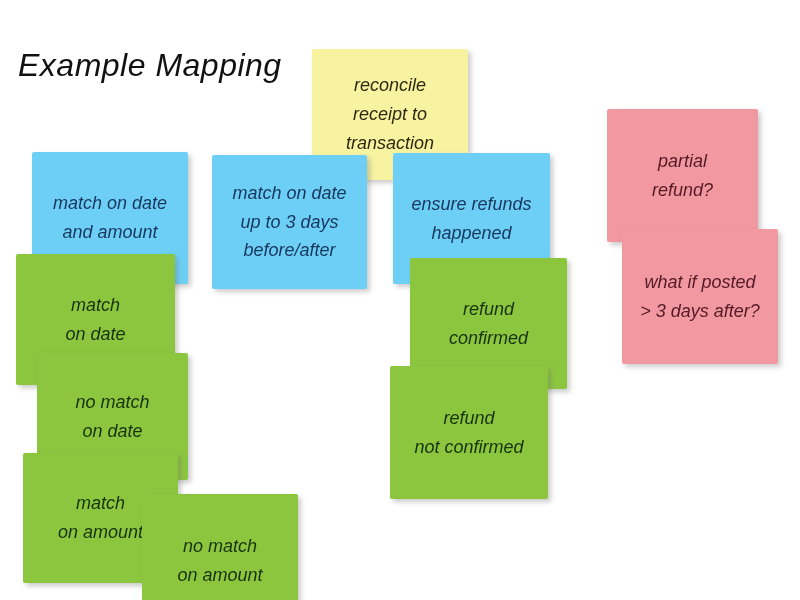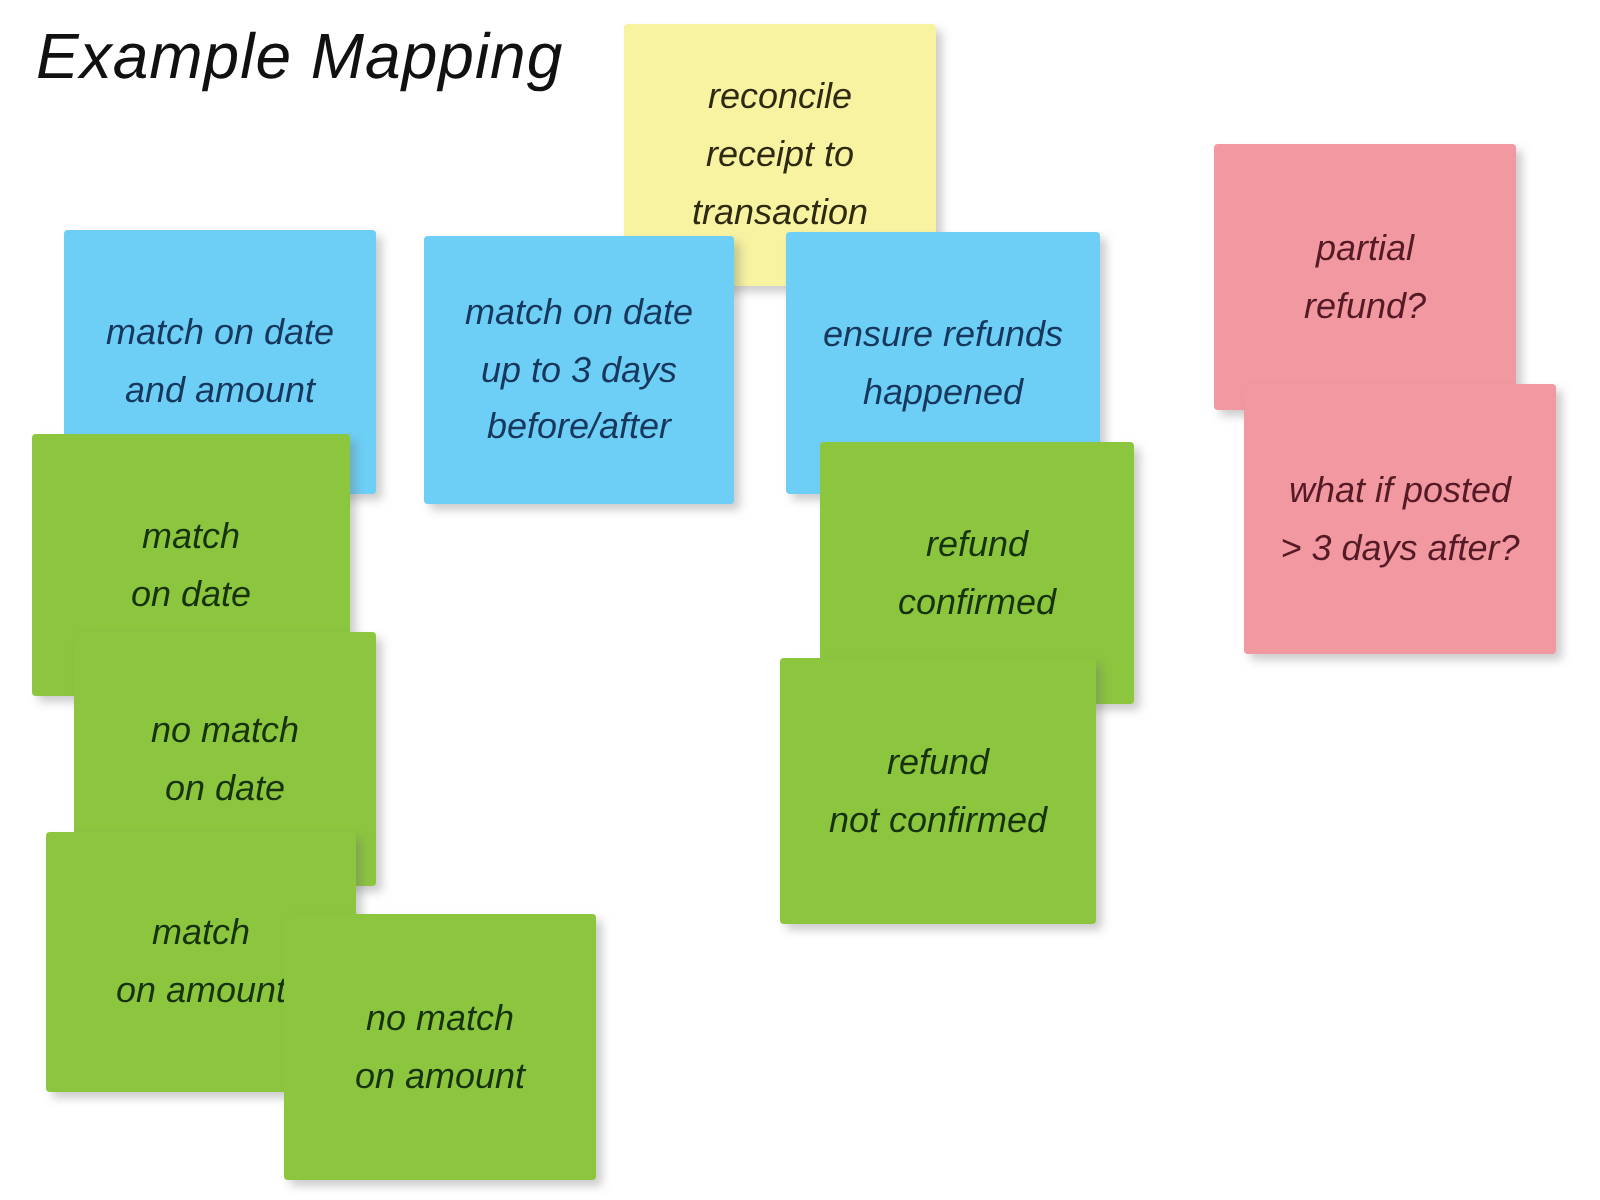--- a/index.html
+++ b/index.html
@@ -3,21 +3,21 @@
 <meta charset="utf-8">
 <style>
   html, body { margin: 0; padding: 0; }
   body {
     width: 800px; height: 600px;
     background: #ffffff;
     font-family: "Liberation Sans", sans-serif;
     position: relative;
     overflow: hidden;
   }
-  .canvas { position: absolute; inset: 0; }
+  .canvas { position: absolute; inset: 0; margin-top: 37px; }
 
   .slide-title {
     position: absolute;
     left: 18px; top: 10px;
     font-size: 32px;
     font-style: italic;
     color: #111111;
     letter-spacing: 0.5px;
     white-space: nowrap;
   }

